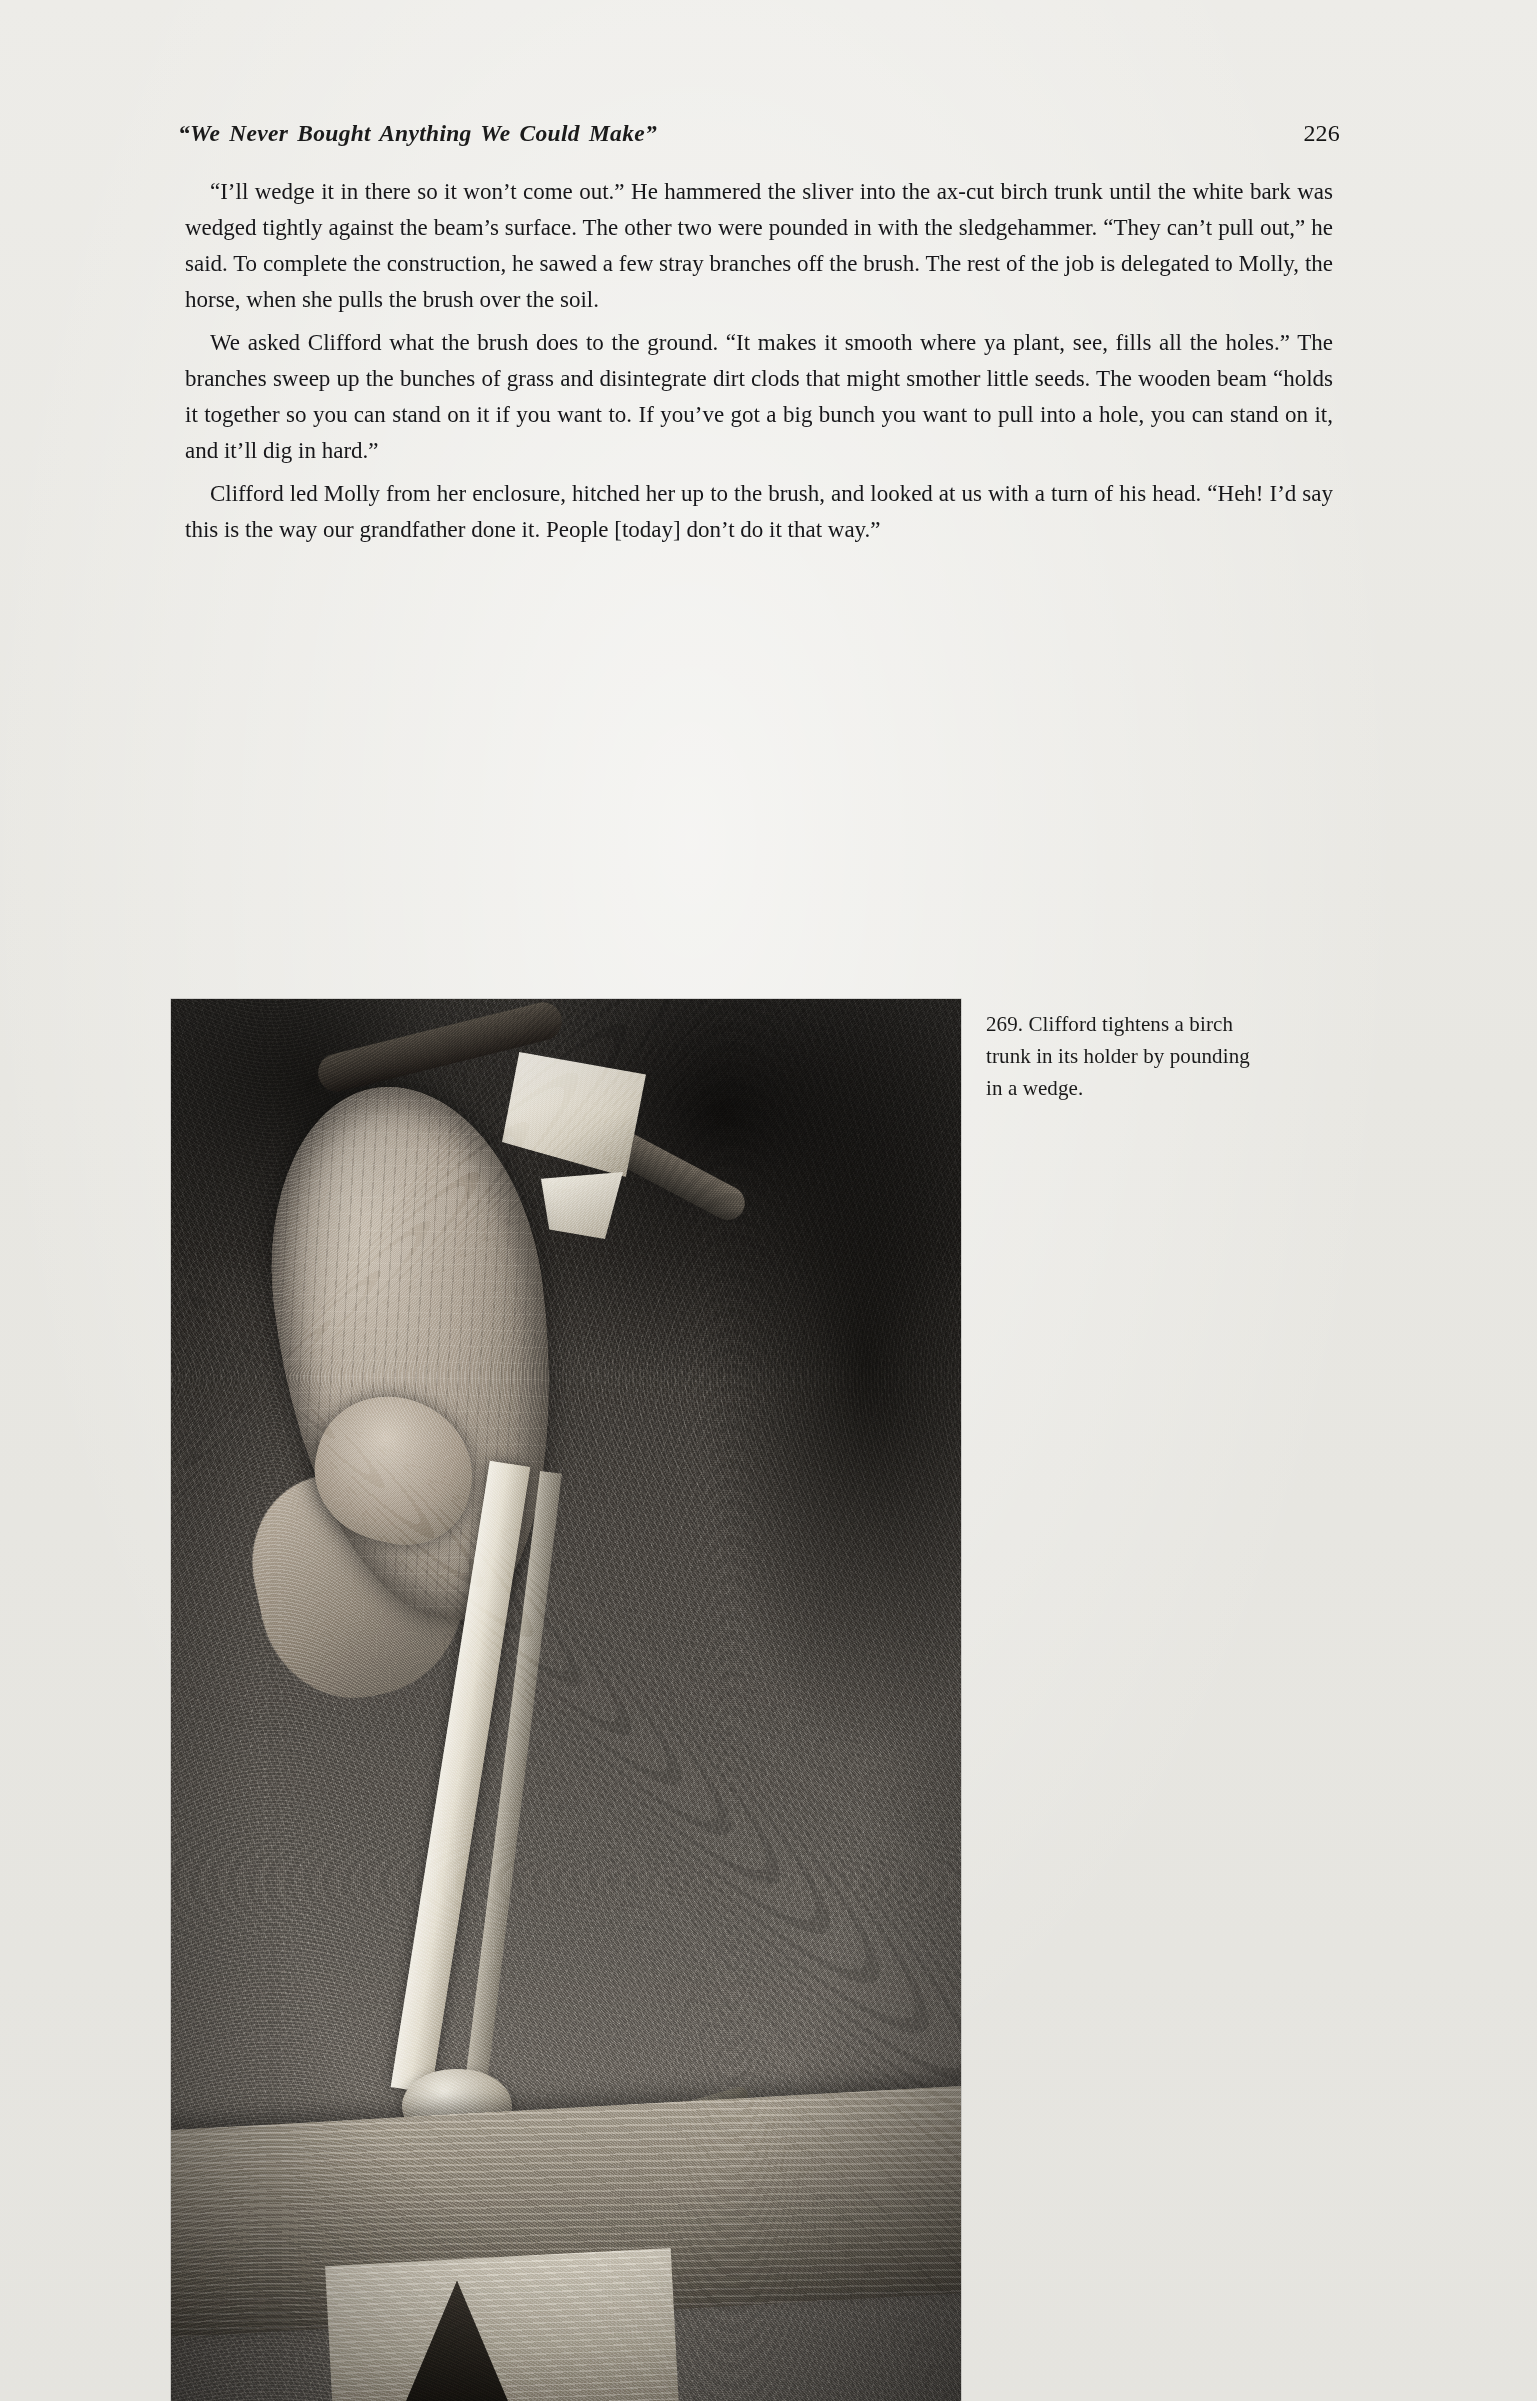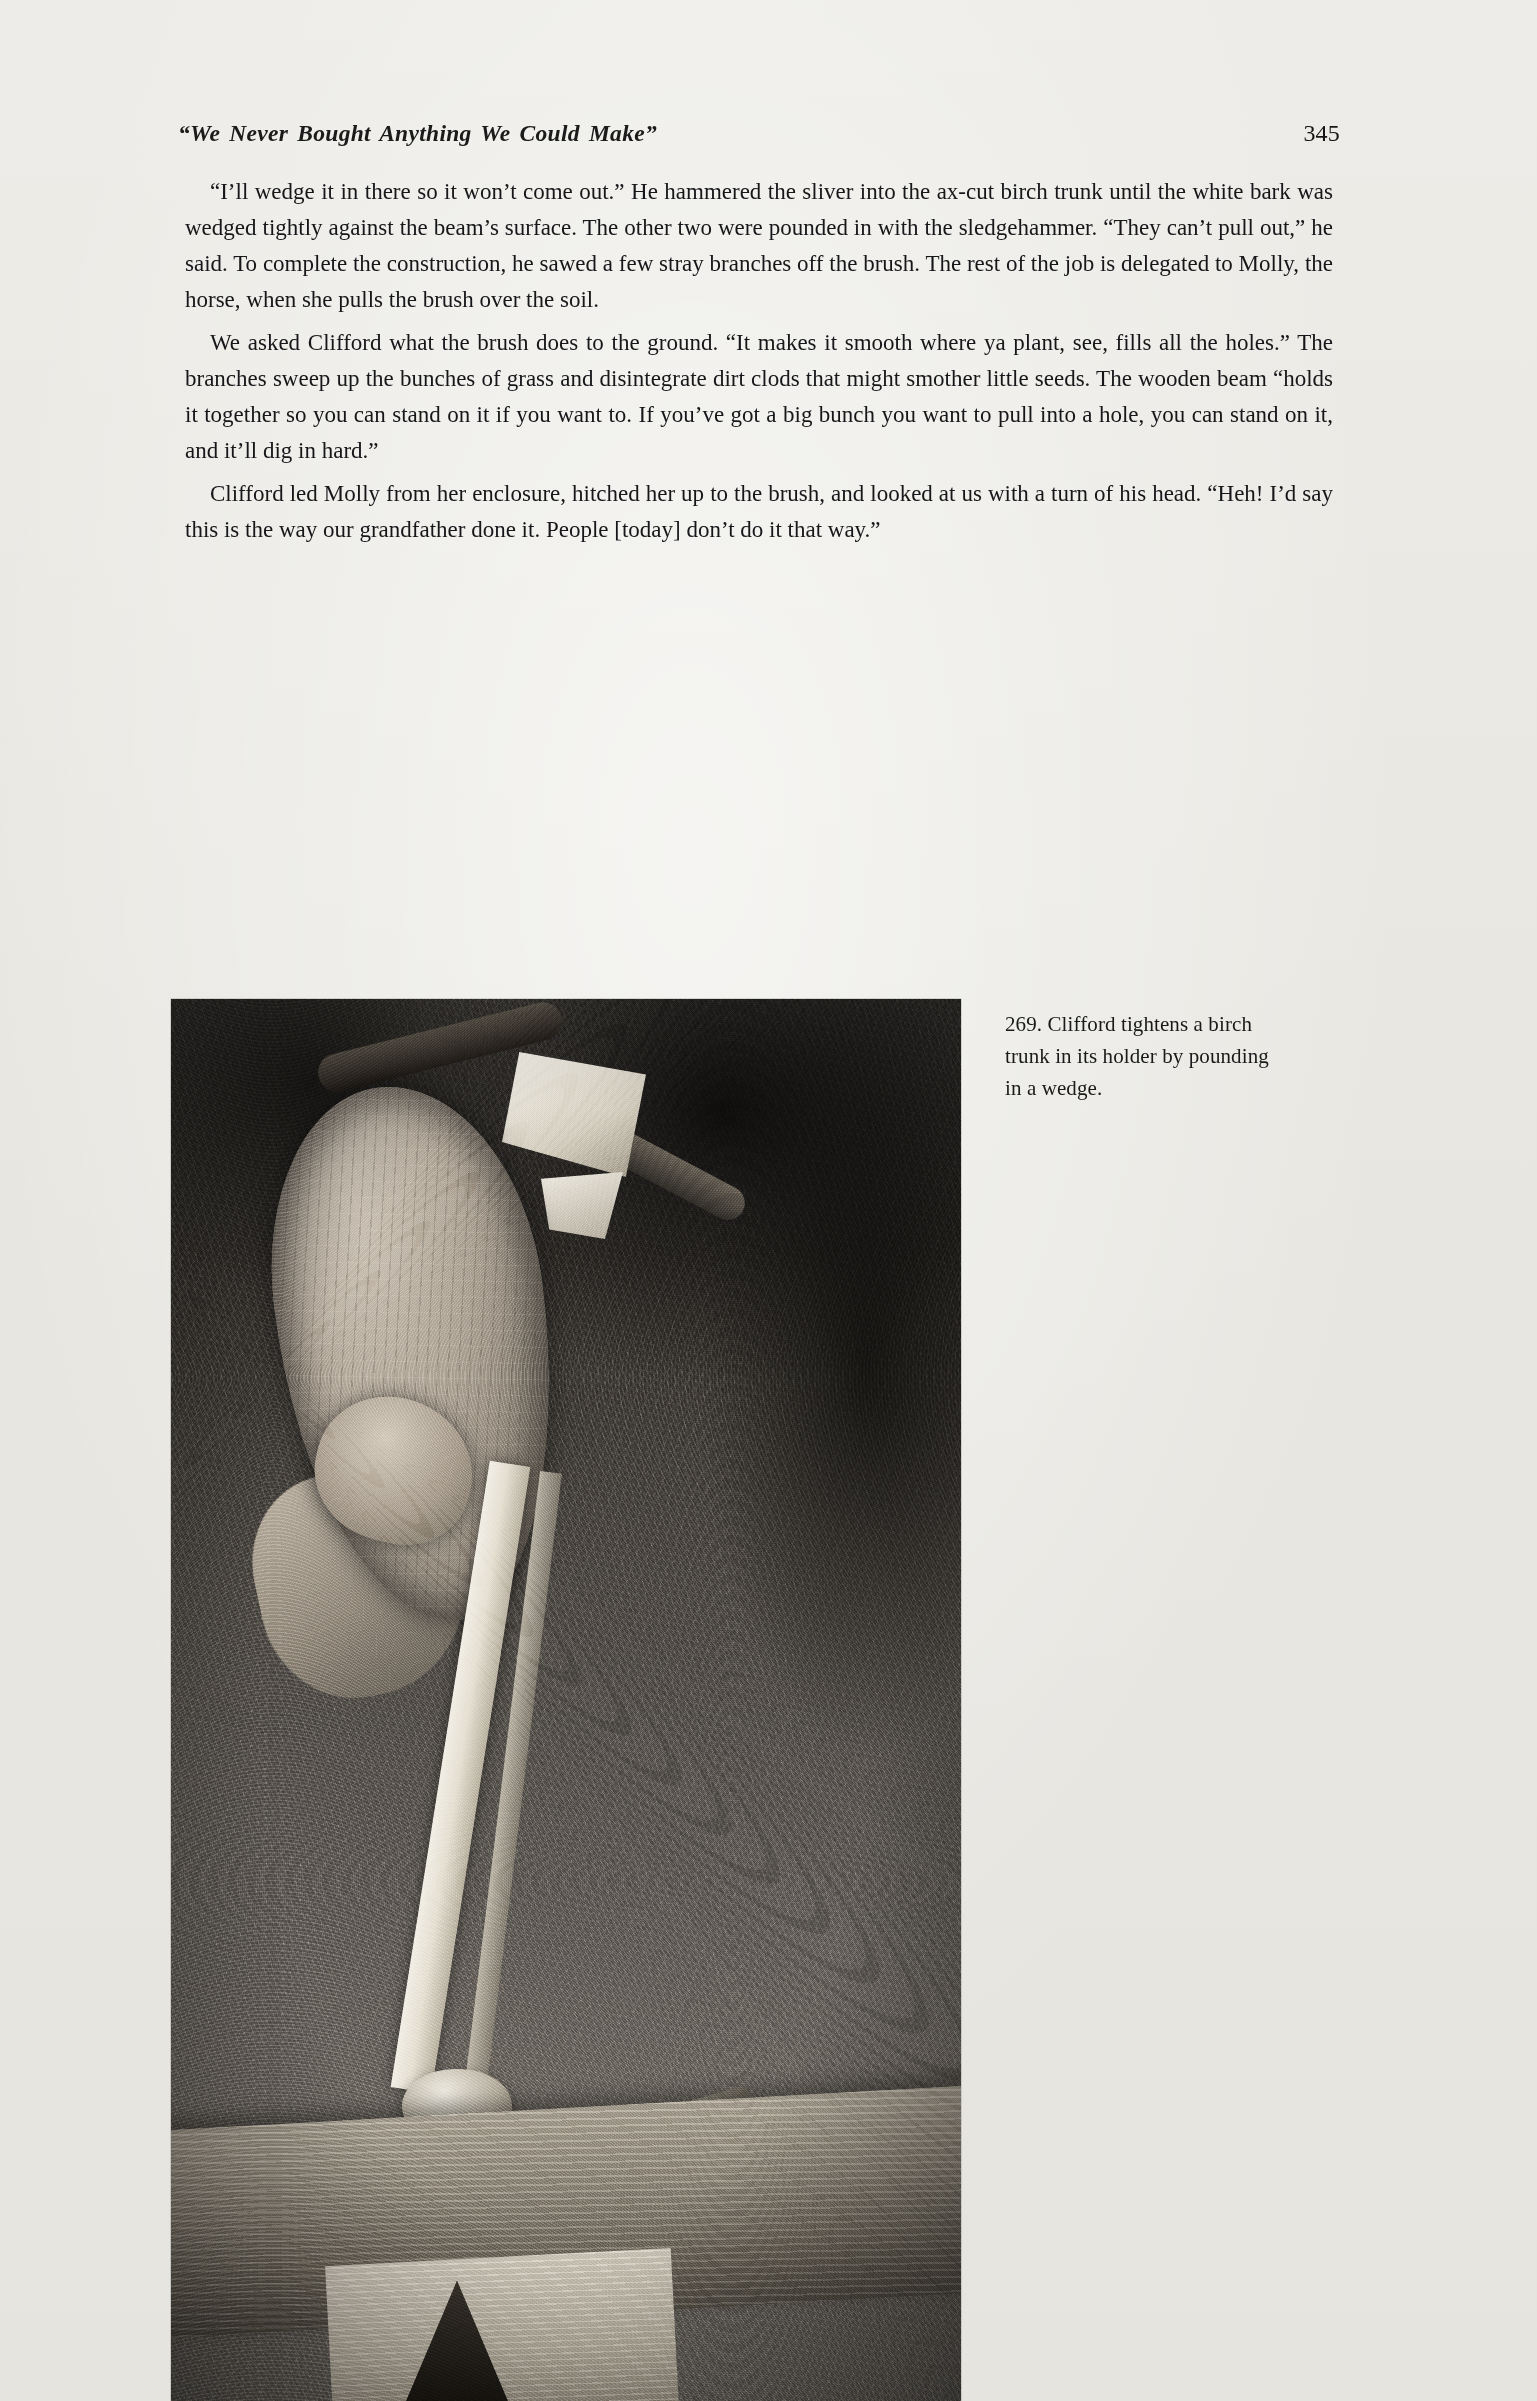--- a/index.html
+++ b/index.html
@@ -291,41 +291,41 @@
     mix-blend-mode: overlay;
     background-image:
       repeating-radial-gradient(circle at 13% 27%, rgba(255,255,255,0.35) 0px, rgba(255,255,255,0.35) 0.5px, rgba(0,0,0,0.3) 0.5px, rgba(0,0,0,0.3) 1.4px),
       repeating-radial-gradient(circle at 71% 63%, rgba(255,255,255,0.3) 0px, rgba(255,255,255,0.3) 0.5px, rgba(0,0,0,0.25) 0.5px, rgba(0,0,0,0.25) 1.9px);
   }
   .ph-vignette {
     background: radial-gradient(ellipse at 50% 48%, rgba(0,0,0,0) 55%, rgba(0,0,0,0.45) 100%);
   }
 
   .caption {
-    margin-left: 44px;
+    margin-left: 25px;
     width: 269px;
     padding-top: 8.6px;
     font-size: 21px;
     line-height: 32px;
     color: #1a1a1a;
     letter-spacing: 0.1px;
   }
   .caption .cap-num { white-space: nowrap; }
 </style>
 </head>
 <body>
 
 <div class="page">
   <div class="paper-tone"></div>
 
   <div class="content">
 
     <div class="running-head">
       <div class="rh-title">“We Never Bought Anything We Could Make”</div>
-      <div class="rh-page">345</div>
+      <div class="rh-page">226</div>
     </div>
 
     <div class="body-text">
       <p class="indent">“I’ll wedge it in there so it won’t come out.” He hammered the sliver into the ax-cut birch trunk until the white bark was wedged tightly against the beam’s surface. The other two were pounded in with the sledgehammer. “They can’t pull out,” he said. To complete the construction, he sawed a few stray branches off the brush. The rest of the job is delegated to Molly, the horse, when she pulls the brush over the soil.</p>
       <p class="indent">We asked Clifford what the brush does to the ground. “It makes it smooth where ya plant, see, fills all the holes.” The branches sweep up the bunches of grass and disintegrate dirt clods that might smother little seeds. The wooden beam “holds it together so you can stand on it if you want to. If you’ve got a big bunch you want to pull into a hole, you can stand on it, and it’ll dig in hard.”</p>
       <p class="indent">Clifford led Molly from her enclosure, hitched her up to the brush, and looked at us with a turn of his head. “Heh! I’d say this is the way our grandfather done it. People [today] don’t do it that way.”</p>
     </div>
 
   </div>
 

